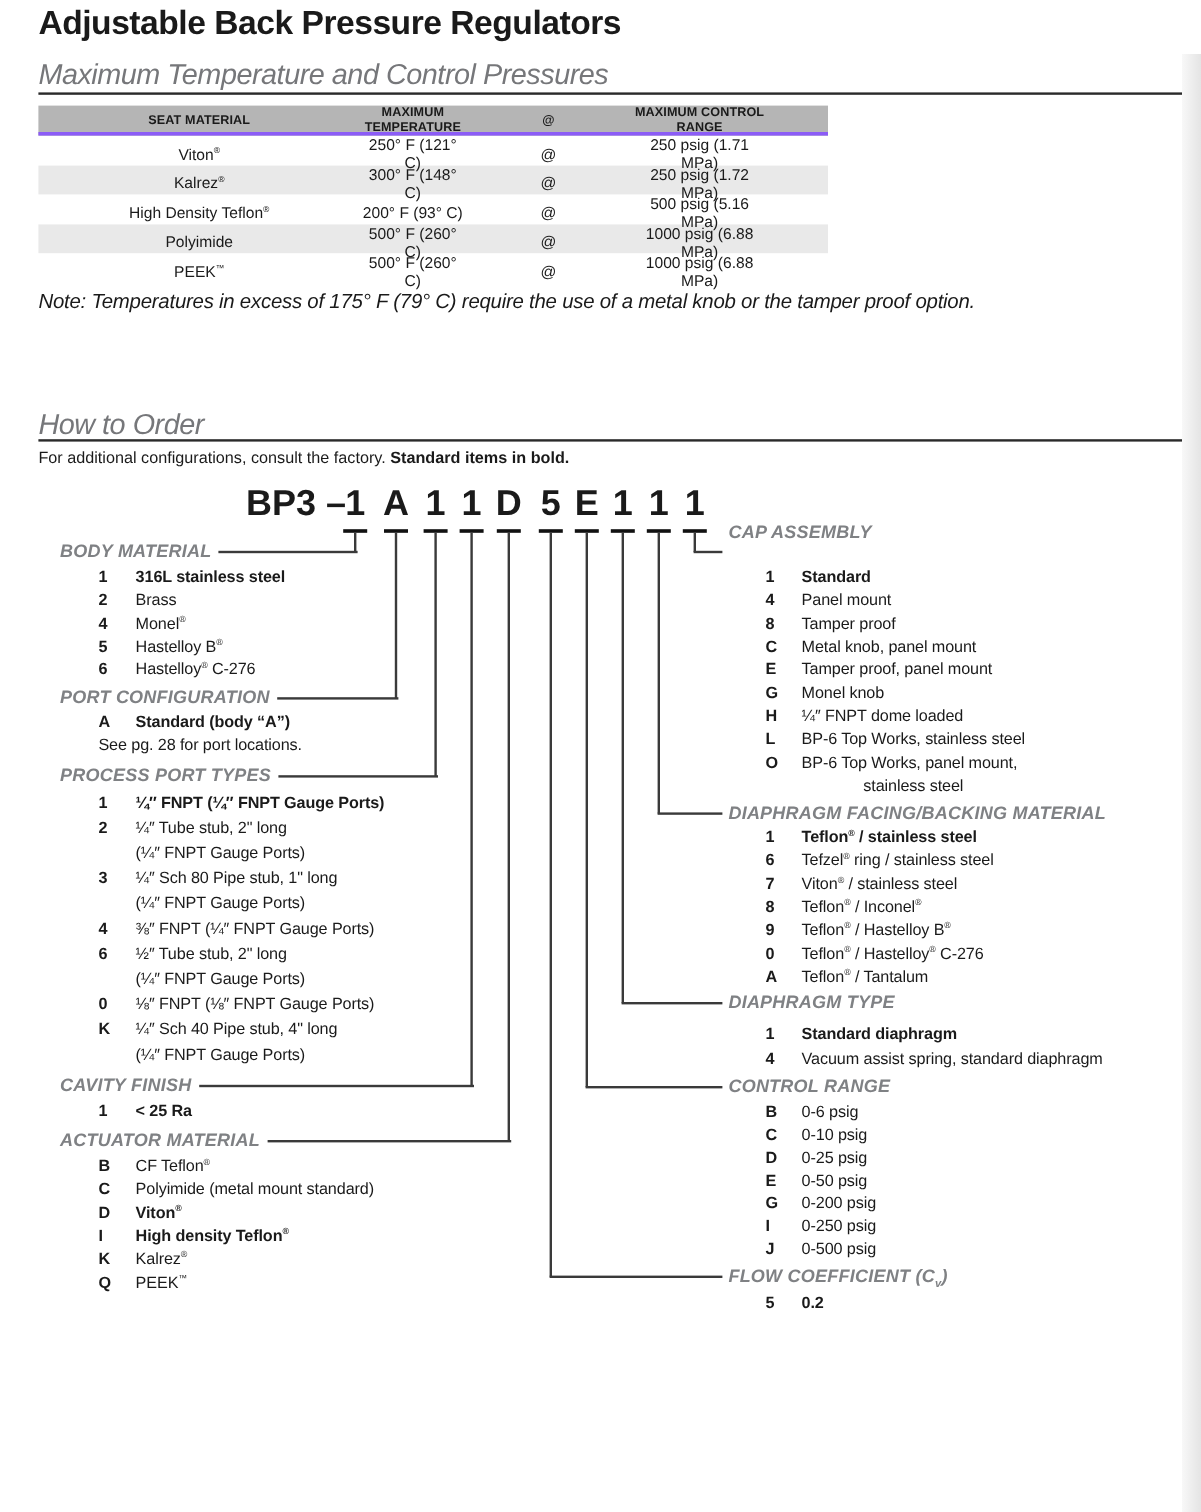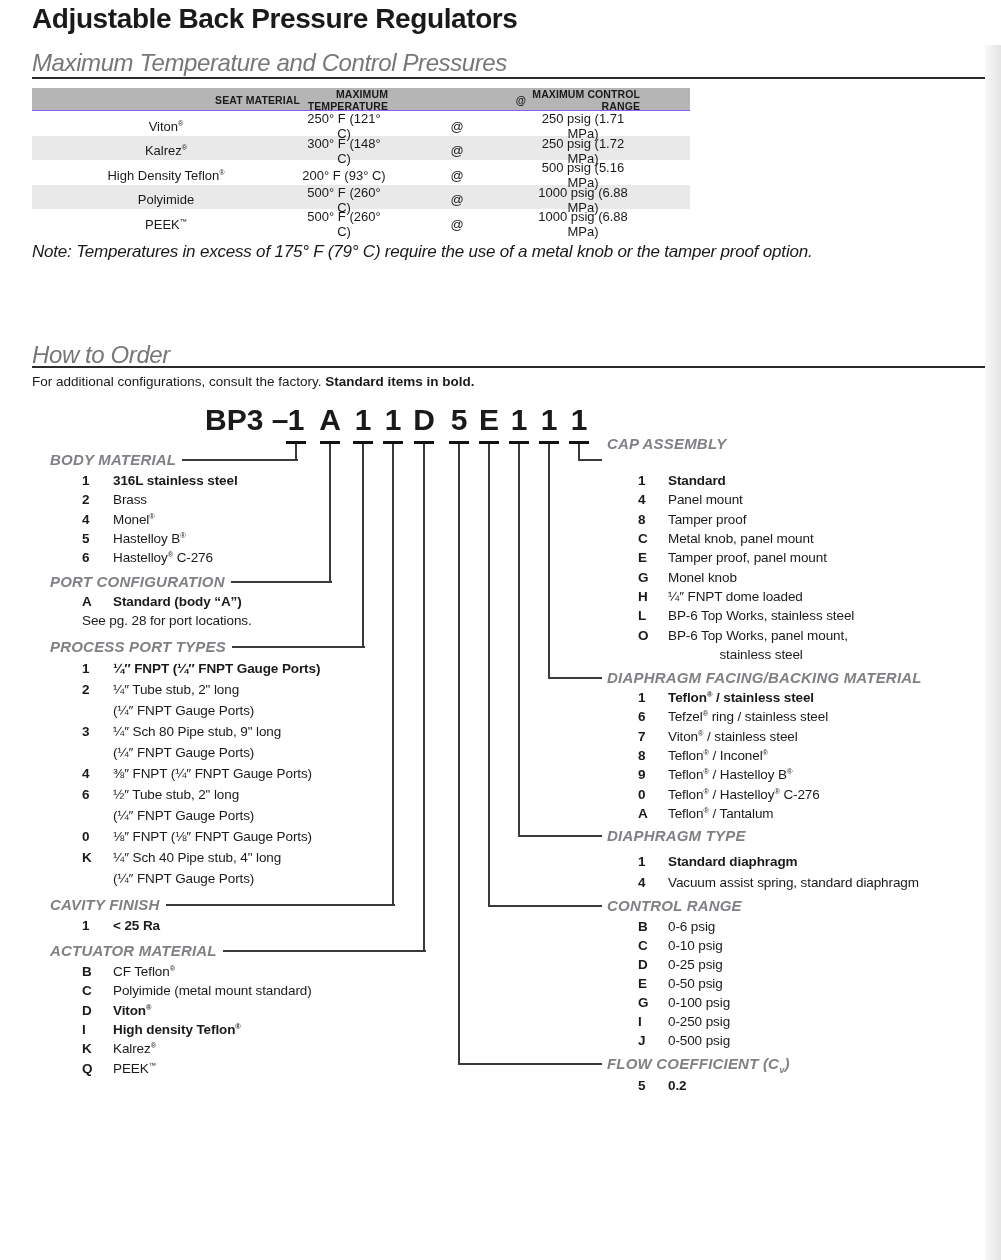--- a/index.html
+++ b/index.html
@@ -8,22 +8,22 @@
 
   .page-title{position:absolute;left:32px;top:3px;font-size:28px;font-weight:bold;letter-spacing:-0.4px;white-space:nowrap;}
 
   .sec-heading{position:absolute;left:32px;font-size:24px;font-weight:normal;font-style:italic;
                color:var(--heading-gray);letter-spacing:-0.4px;white-space:nowrap;}
   .rule{position:absolute;left:32px;width:953px;height:2px;background:var(--rule-color);}
 
   
   .temp-table{position:absolute;left:32px;top:88px;width:658px;}
   .t-header{display:grid;grid-template-columns:268px 88px 138px 164px;background:var(--th-bg);
-            height:22px;align-items:center;text-align:right;font-weight:bold;font-size:10.5px;
-            border-bottom:1px solid #8b5cf6;letter-spacing:0.1px;}
+            height:22px;align-items:center;text-align:center;font-weight:bold;font-size:10.5px;
+            border-bottom:3px solid #8b5cf6;letter-spacing:0.1px;}
   .t-row{display:grid;grid-template-columns:268px 88px 138px 164px;height:24.6px;align-items:center;
          text-align:center;font-size:13px;}
   .cell-4{padding-right:50px;}
 
   .note-text{position:absolute;left:32px;top:242px;font-size:17px;font-style:italic;letter-spacing:-0.2px;white-space:nowrap;}
 
   .order-intro{position:absolute;left:32px;top:374px;font-size:13.5px;white-space:nowrap;}
   .order-intro b{font-weight:bold;}
 
   .pn{position:absolute;top:403px;font-size:30px;font-weight:bold;line-height:34px;white-space:pre;}
@@ -176,21 +176,21 @@
         <div class="item-row" style="height: 21px;">
           <div class="item-code" style="width: 31px;">2</div>
           <div class="item-desc">¼″ Tube stub, 2" long</div>
         </div>
         <div class="item-row" style="height: 21px;">
           <div class="item-code" style="width: 31px;"></div>
           <div class="item-desc">(¼″ FNPT Gauge Ports)</div>
         </div>
         <div class="item-row" style="height: 21px;">
           <div class="item-code" style="width: 31px;">3</div>
-          <div class="item-desc">¼″ Sch 80 Pipe stub, 9" long</div>
+          <div class="item-desc">¼″ Sch 80 Pipe stub, 1" long</div>
         </div>
         <div class="item-row" style="height: 21px;">
           <div class="item-code" style="width: 31px;"></div>
           <div class="item-desc">(¼″ FNPT Gauge Ports)</div>
         </div>
         <div class="item-row" style="height: 21px;">
           <div class="item-code" style="width: 31px;">4</div>
           <div class="item-desc">⅜″ FNPT (¼″ FNPT Gauge Ports)</div>
         </div>
         <div class="item-row" style="height: 21px;">
@@ -358,21 +358,21 @@
         <div class="item-row" style="height: 19px;">
           <div class="item-code" style="width: 30px;">D</div>
           <div class="item-desc">0-25 psig</div>
         </div>
         <div class="item-row" style="height: 19px;">
           <div class="item-code" style="width: 30px;">E</div>
           <div class="item-desc">0-50 psig</div>
         </div>
         <div class="item-row" style="height: 19px;">
           <div class="item-code" style="width: 30px;">G</div>
-          <div class="item-desc">0-100 psig</div>
+          <div class="item-desc">0-200 psig</div>
         </div>
         <div class="item-row" style="height: 19px;">
           <div class="item-code" style="width: 30px;">I</div>
           <div class="item-desc">0-250 psig</div>
         </div>
         <div class="item-row" style="height: 19px;">
           <div class="item-code" style="width: 30px;">J</div>
           <div class="item-desc">0-500 psig</div>
         </div>
       </div>

